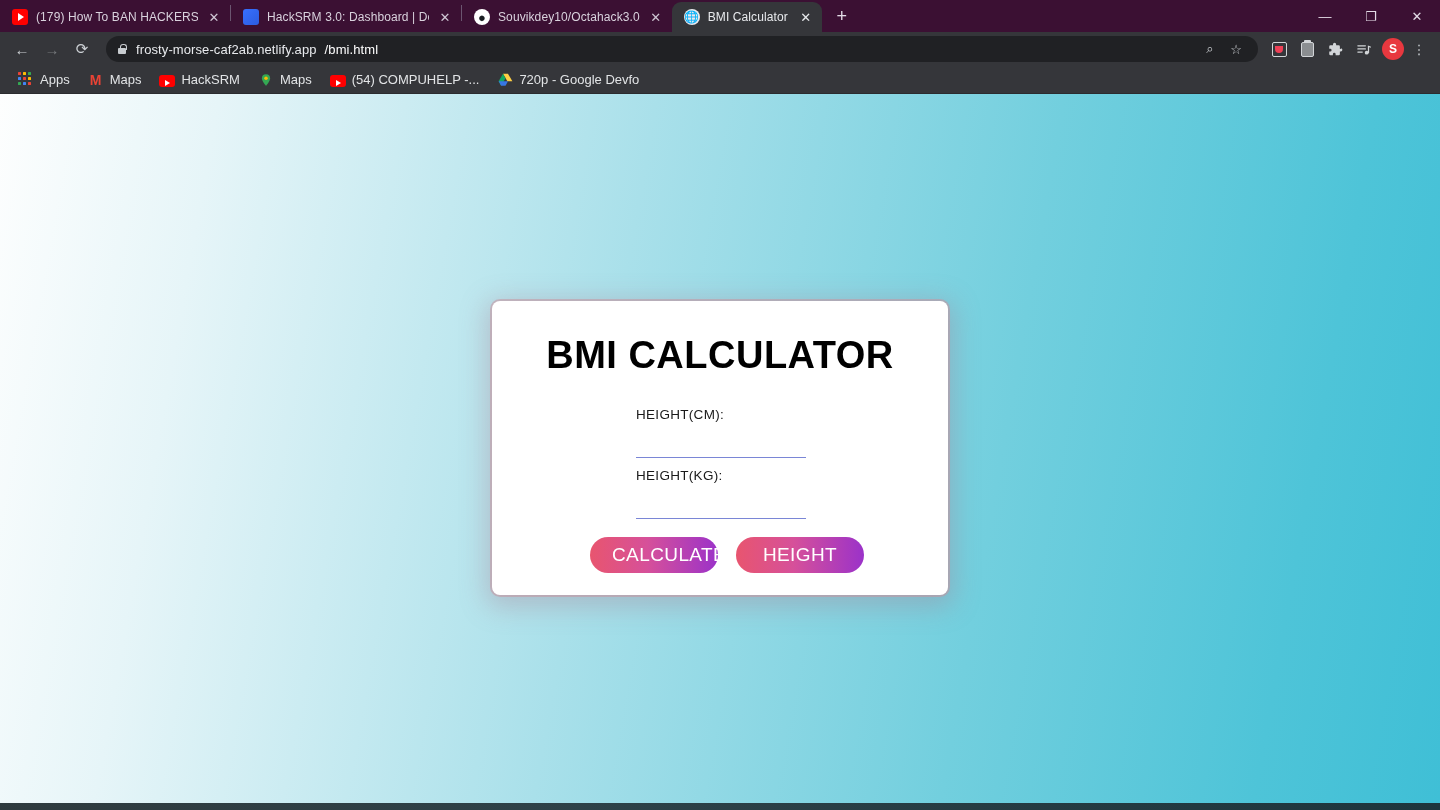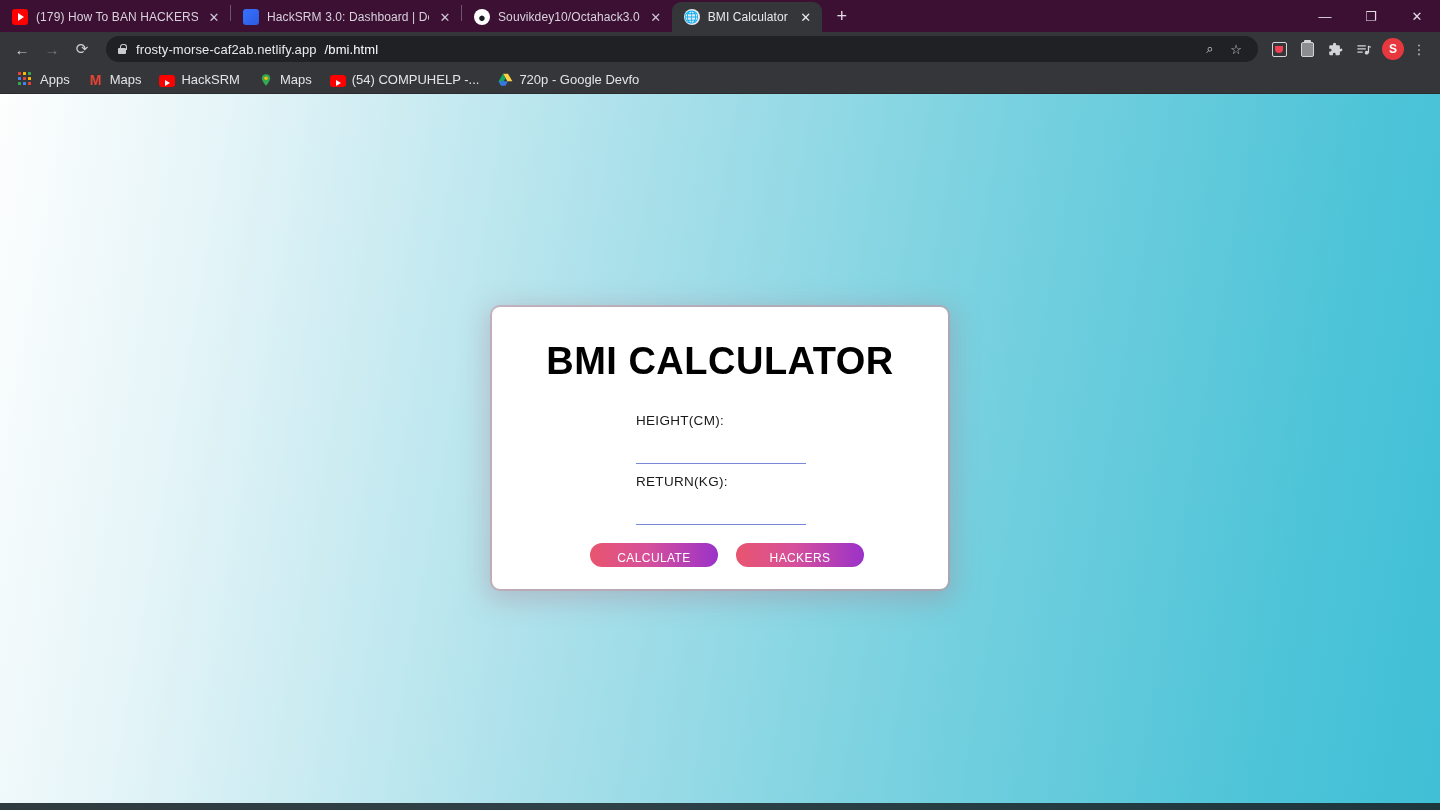--- a/index.html
+++ b/index.html
@@ -230,24 +230,24 @@
   }
   .buttons {
     display: flex;
     gap: 18px;
     padding-left: 98px;
     margin-top: 18px;
   }
   .btn {
     border: none;
     border-radius: 18px;
-    height: 24px;
+    height: 36px;
     color: #ffffff;
     font-family: "Liberation Sans", sans-serif;
-    font-size: 12px;
+    font-size: 19px;
     letter-spacing: .4px;
     cursor: pointer;
     background: linear-gradient(90deg, #e8556f 0%, #d6509a 45%, #9b32c9 100%);
     padding: 0 22px;
     line-height: 30px;
   }
   .btn-calculate { width: 128px; }
   .btn-return { width: 128px; }
 
   .page-bottom-bar {
@@ -399,27 +399,27 @@
     <div class="card">
       <div class="card-title">BMI CALCULATOR</div>
 
       <div class="form">
         <div class="field">
           <label class="field-label">HEIGHT(CM):</label>
           <input class="field-input" type="text" placeholder="" style="">
         </div>
 
         <div class="field">
-          <label class="field-label">RETURN(KG):</label>
+          <label class="field-label">HEIGHT(KG):</label>
           <input class="field-input" type="text" placeholder="" style="">
         </div>
       </div>
 
       <div class="buttons">
         <button class="btn btn-calculate">CALCULATE</button>
-        <button class="btn btn-return">HACKERS</button>
+        <button class="btn btn-return">HEIGHT</button>
       </div>
     </div>
 
     <div class="page-bottom-bar"></div>
   </div>
 
 </div>
 
 </body></html>

